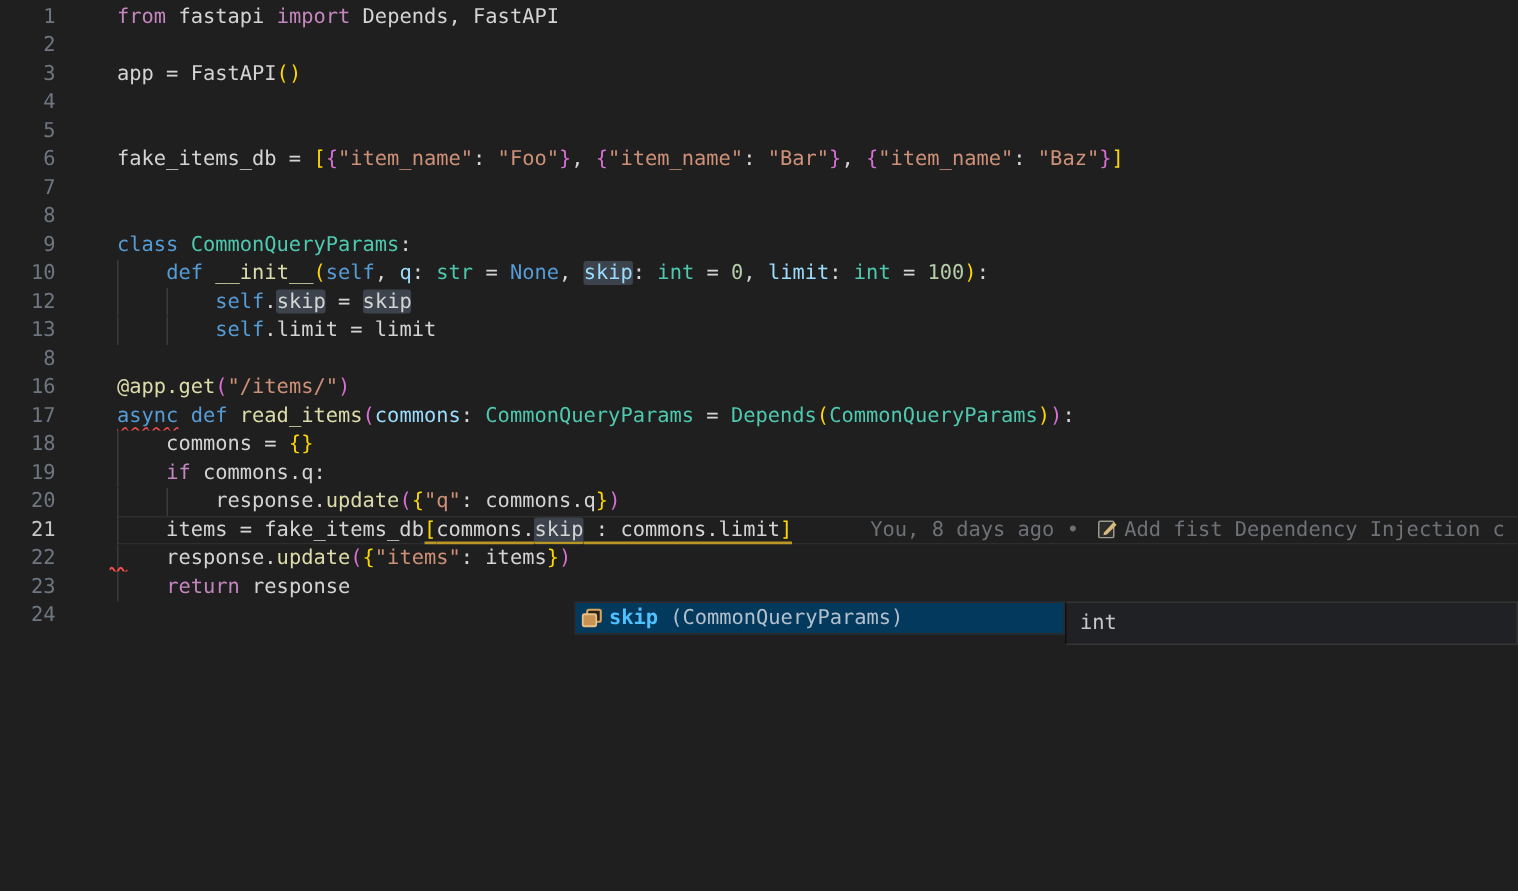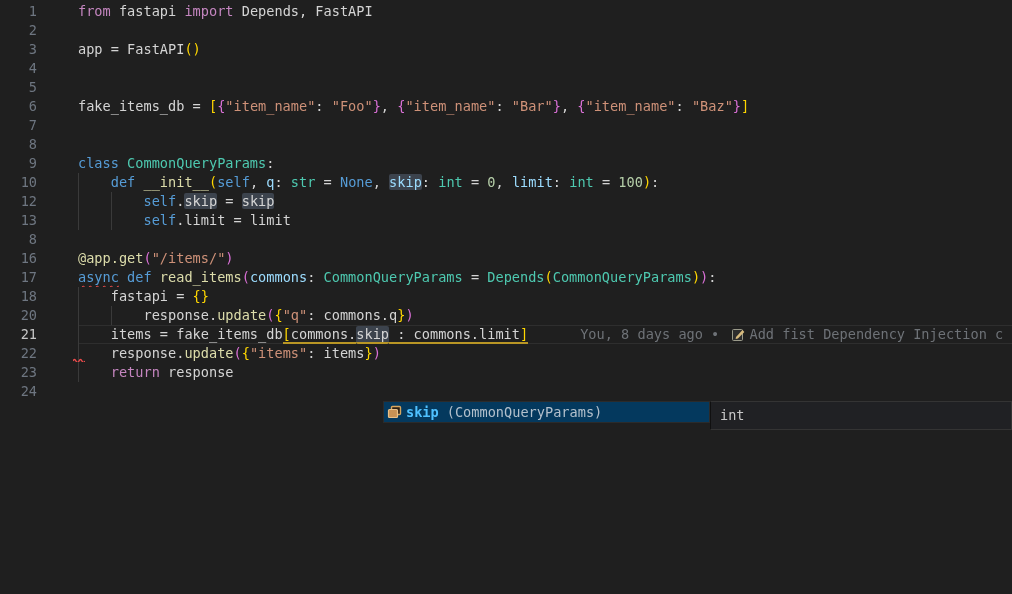--- a/index.html
+++ b/index.html
@@ -48,21 +48,22 @@
       <div class="line"><div class="gutter">6</div><div class="code"><span class="c-fg">fake_items_db = </span><span class="c-bg">[</span><span class="c-bm">{</span><span class="c-st">"item_name"</span><span class="c-fg">: </span><span class="c-st">"Foo"</span><span class="c-bm">}</span><span class="c-fg">, </span><span class="c-bm">{</span><span class="c-st">"item_name"</span><span class="c-fg">: </span><span class="c-st">"Bar"</span><span class="c-bm">}</span><span class="c-fg">, </span><span class="c-bm">{</span><span class="c-st">"item_name"</span><span class="c-fg">: </span><span class="c-st">"Baz"</span><span class="c-bm">}</span><span class="c-bg">]</span></div></div>
       <div class="line"><div class="gutter">7</div><div class="code"></div></div>
       <div class="line"><div class="gutter">8</div><div class="code"></div></div>
       <div class="line"><div class="gutter">9</div><div class="code"><span class="c-kb">class</span><span class="c-fg"> </span><span class="c-cl">CommonQueryParams</span><span class="c-fg">:</span></div></div>
       <div class="line"><div class="gutter">10</div><div class="code"><span class="guide" style="left: 0ch;"></span><span class="c-fg">    </span><span class="c-kb">def</span><span class="c-fg"> </span><span class="c-fn">__init__</span><span class="c-bg">(</span><span class="c-kb">self</span><span class="c-fg">, </span><span class="c-pa">q</span><span class="c-fg">: </span><span class="c-cl">str</span><span class="c-fg"> = </span><span class="c-kb">None</span><span class="c-fg">, </span><span class="c-pa hl">skip</span><span class="c-fg">: </span><span class="c-cl">int</span><span class="c-fg"> = </span><span class="c-nm">0</span><span class="c-fg">, </span><span class="c-pa">limit</span><span class="c-fg">: </span><span class="c-cl">int</span><span class="c-fg"> = </span><span class="c-nm">100</span><span class="c-bg">)</span><span class="c-fg">:</span></div></div>
       <div class="line"><div class="gutter">12</div><div class="code"><span class="guide" style="left: 0ch;"></span><span class="guide" style="left: 4ch;"></span><span class="c-fg">        </span><span class="c-kb">self</span><span class="c-fg">.</span><span class="c-fg hl">skip</span><span class="c-fg"> = </span><span class="c-fg hl">skip</span></div></div>
       <div class="line"><div class="gutter">13</div><div class="code"><span class="guide" style="left: 0ch;"></span><span class="guide" style="left: 4ch;"></span><span class="c-fg">        </span><span class="c-kb">self</span><span class="c-fg">.limit = limit</span></div></div>
       <div class="line"><div class="gutter">8</div><div class="code"></div></div>
       <div class="line"><div class="gutter">16</div><div class="code"><span class="c-fn">@app.get</span><span class="c-bm">(</span><span class="c-st">"/items/"</span><span class="c-bm">)</span></div></div>
       <div class="line"><div class="gutter">17</div><div class="code"><span class="c-kb sq">async</span><span class="c-fg"> </span><span class="c-kb">def</span><span class="c-fg"> </span><span class="c-fn">read_items</span><span class="c-bm">(</span><span class="c-pa">commons</span><span class="c-fg">: </span><span class="c-cl">CommonQueryParams</span><span class="c-fg"> = </span><span class="c-cl">Depends</span><span class="c-bg">(</span><span class="c-cl">CommonQueryParams</span><span class="c-bg">)</span><span class="c-bm">)</span><span class="c-fg">:</span></div></div>
-      <div class="line"><div class="gutter">18</div><div class="code"><span class="guide" style="left: 0ch;"></span><span class="c-fg">    fastapi = </span><span class="c-bg">{}</span></div></div>
+      <div class="line"><div class="gutter">18</div><div class="code"><span class="guide" style="left: 0ch;"></span><span class="c-fg">    commons = </span><span class="c-bg">{}</span></div></div>
+      <div class="line"><div class="gutter">19</div><div class="code"><span class="guide" style="left: 0ch;"></span><span class="c-fg">    </span><span class="c-kw">if</span><span class="c-fg"> commons.q:</span></div></div>
       <div class="line"><div class="gutter">20</div><div class="code"><span class="guide" style="left: 0ch;"></span><span class="guide" style="left: 4ch;"></span><span class="c-fg">        response.</span><span class="c-fn">update</span><span class="c-bm">(</span><span class="c-bg">{</span><span class="c-st">"q"</span><span class="c-fg">: </span><span class="c-fg">commons.q</span><span class="c-bg">}</span><span class="c-bm">)</span></div></div>
       <div class="line active"><div class="gutter">21</div><div class="code"><span class="guide" style="left: 0ch;"></span><span class="c-fg">    items = fake_items_db</span><span class="c-bg u">[</span><span class="c-fg u">commons.</span><span class="c-fg hl u">skip</span><span class="c-fg u"> : commons.limit</span><span class="c-bg u">]</span><span class="blame"><span>You, 8 days ago • </span><span class="bicon"><svg width="14" height="13" viewBox="0 0 14 13">
                 <rect x="0.5" y="1.5" width="10" height="11" rx="1" fill="#2d2d2d" stroke="#9a9a8a" stroke-width="1"></rect>
                 <path d="M4 9 L10.5 2 L12.4 3.9 L5.9 10.4 L3.6 10.9 Z" fill="#d7ba7d"></path>
               </svg></span><span>Add fist Dependency Injection c</span></span></div></div>
       <div class="line"><div class="gutter">22</div><div class="code"><span class="guide" style="left: 0ch;"></span><span class="c-fg">    response.</span><span class="c-fn">update</span><span class="c-bm">(</span><span class="c-bg">{</span><span class="c-st">"items"</span><span class="c-fg">: </span><span class="c-fg">items</span><span class="c-bg">}</span><span class="c-bm">)</span><span class="errmark"><svg width="12" height="5" viewBox="0 0 12 5">
               <path d="M0 4 Q1.5 1 3 4 T6 4 T9 4 T12 4" fill="none" stroke="#f14c4c" stroke-width="1.3"></path>
             </svg></span></div></div>
       <div class="line"><div class="gutter">23</div><div class="code"><span class="guide" style="left: 0ch;"></span><span class="c-fg">    </span><span class="c-kw">return</span><span class="c-fg"> response</span></div></div>
       <div class="line"><div class="gutter">24</div><div class="code"></div></div>

